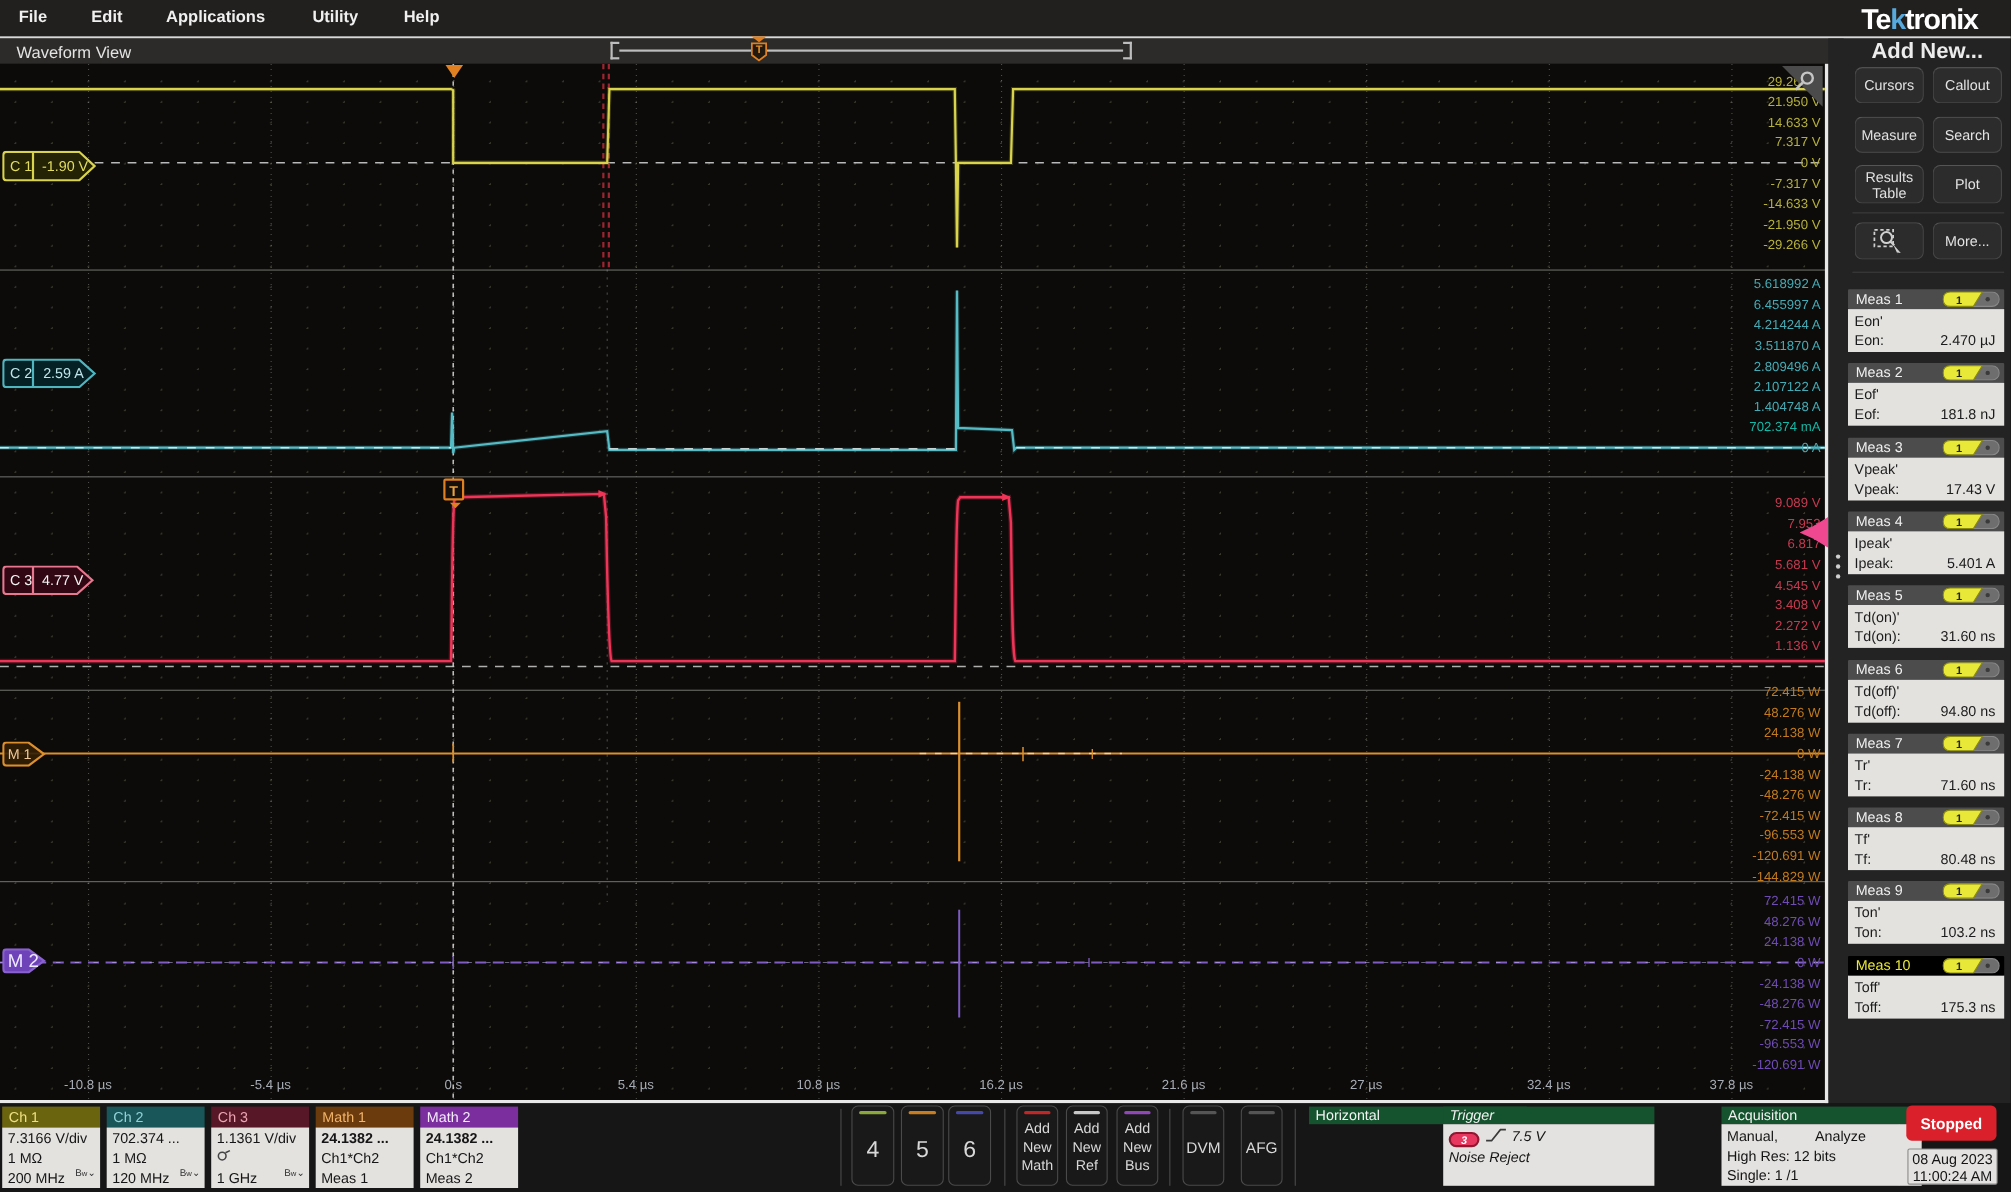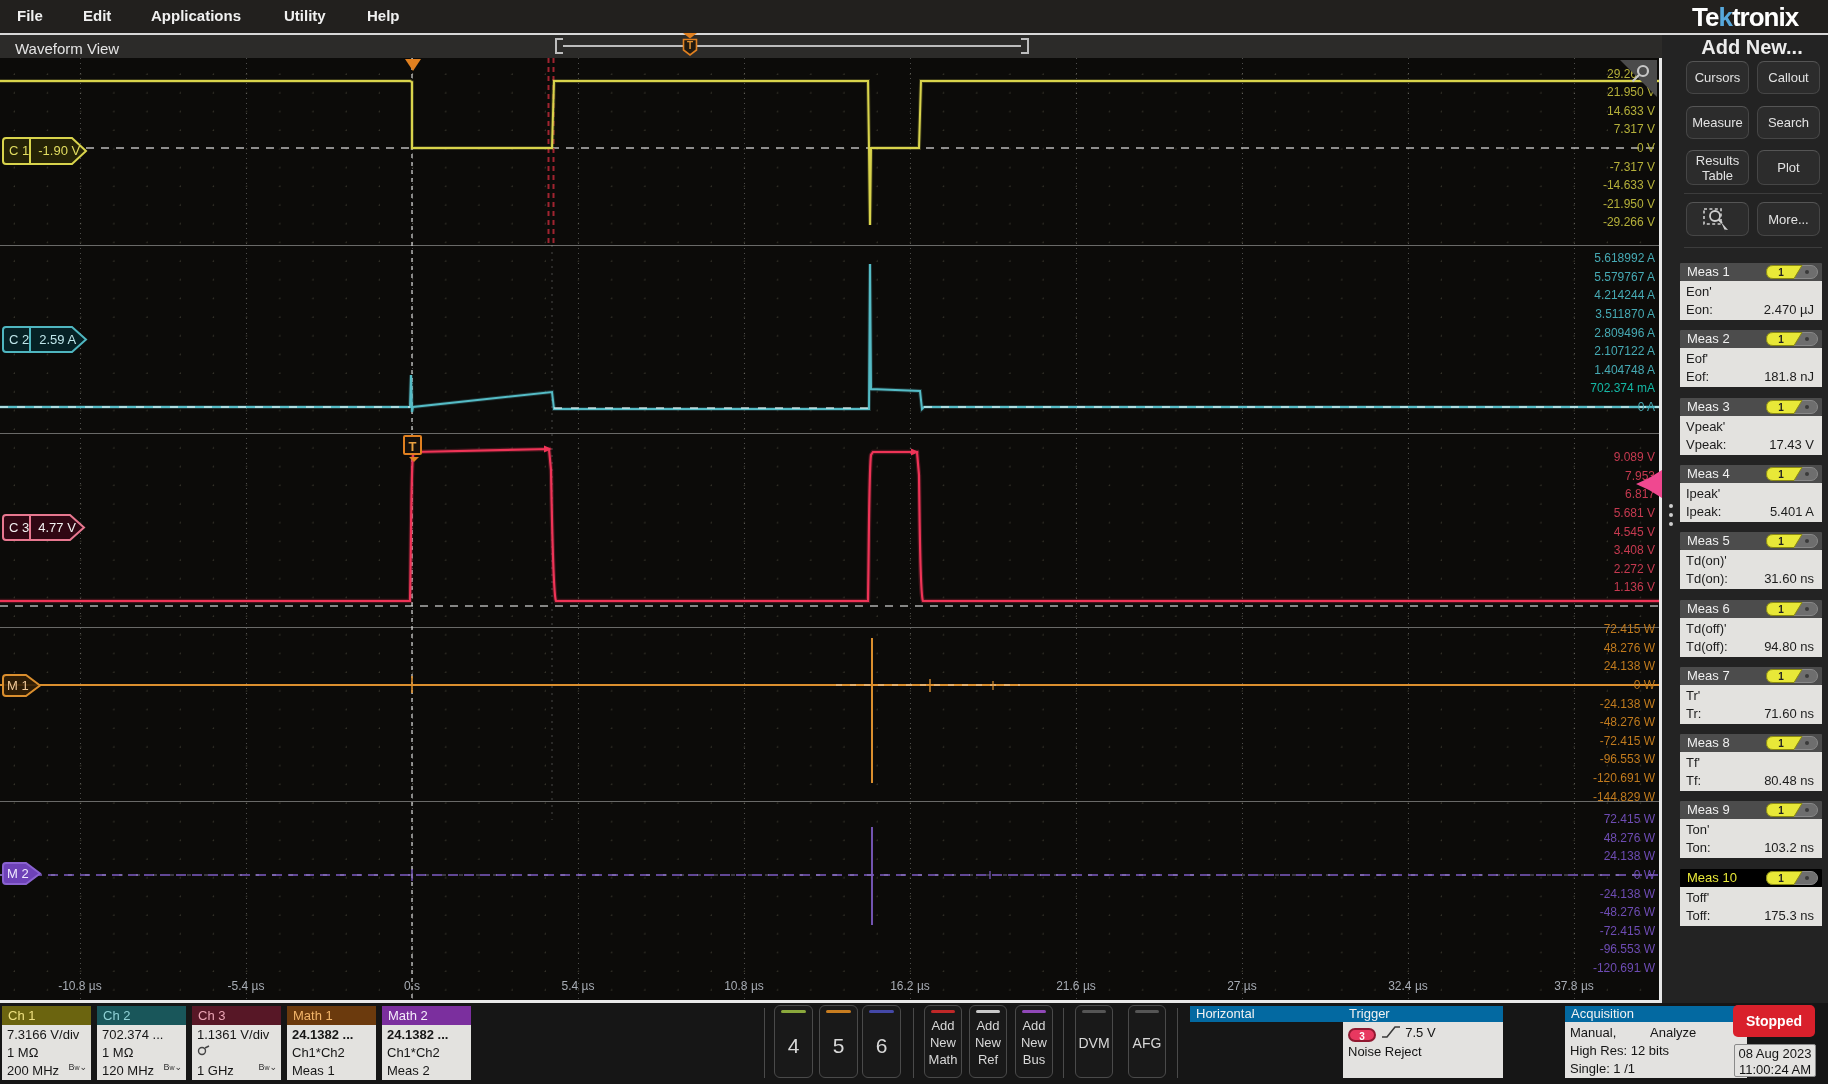--- a/index.html
+++ b/index.html
@@ -9,21 +9,21 @@
 .mcard{position:absolute;left:1680px;width:142px;}
 .mhead{height:18px;background:#4c4c4c;color:#f0f0f0;font-size:13px;line-height:18px;padding-left:7px;position:relative;border-radius:1px;}
 .mbody{height:39px;background:#e3e2df;color:#1c1c1c;font-size:13px;padding:2px 6px 0 6px;line-height:18px;position:relative;}
 .chbad{position:absolute;width:89px;height:74px;top:1006px;}
 .chhead{height:19px;color:#fff;font-size:13px;line-height:19px;padding-left:6px;}
 .chbody{height:55px;background:#e3e2df;color:#161616;font-size:13px;line-height:18px;padding:1px 4px 0 5px;position:relative;}
 .bbtn{position:absolute;top:1005px;height:73px;background:#191919;border:1px solid #4a4a4a;border-radius:6px;}
 .bbtn .cl{position:absolute;top:4px;left:6px;right:6px;height:3px;border-radius:2px;}
 .bbtn .tx{position:absolute;left:0;right:0;color:#d8d8d8;text-align:center;}
 .panel{position:absolute;top:1006px;height:72px;}
-.phead{height:16px;background:#0369a1;color:#f2f2f2;font-size:13px;line-height:15px;padding-left:6px;}
+.phead{height:16px;background:#14532d;color:#f2f2f2;font-size:13px;line-height:15px;padding-left:6px;}
 .pbody{height:56px;background:#e3e2e0;color:#141414;font-size:13px;position:relative;}
 .prow{position:absolute;white-space:nowrap;}
 </style></head><body>
 <div class="abs" style="left:0;top:0;width:1828px;height:33px;background:#22201e;"></div>
 <div class="abs" style="left:17px;top:7px;font-size:15px;font-weight:bold;color:#f0f0f0;">File</div>
 <div class="abs" style="left:83px;top:7px;font-size:15px;font-weight:bold;color:#f0f0f0;">Edit</div>
 <div class="abs" style="left:151px;top:7px;font-size:15px;font-weight:bold;color:#f0f0f0;">Applications</div>
 <div class="abs" style="left:284px;top:7px;font-size:15px;font-weight:bold;color:#f0f0f0;">Utility</div>
 <div class="abs" style="left:367px;top:7px;font-size:15px;font-weight:bold;color:#f0f0f0;">Help</div>
 <div class="abs" style="left:1692px;top:2px;font-size:26px;font-weight:bold;color:#fff;letter-spacing:-1px;">Te<span style="color:#57a8dc;">k</span>tronix</div>
@@ -92,21 +92,21 @@
 <div class="lbl" style="right:173px;top:67.6px;color:#b5b03a;">29.266 V</div>
 <div class="lbl" style="right:173px;top:86.19999999999999px;color:#b5b03a;">21.950 V</div>
 <div class="lbl" style="right:173px;top:104.8px;color:#b5b03a;">14.633 V</div>
 <div class="lbl" style="right:173px;top:123.4px;color:#b5b03a;">7.317 V</div>
 <div class="lbl" style="right:173px;top:142.0px;color:#b5b03a;">0 V</div>
 <div class="lbl" style="right:173px;top:160.6px;color:#b5b03a;">-7.317 V</div>
 <div class="lbl" style="right:173px;top:179.2px;color:#b5b03a;">-14.633 V</div>
 <div class="lbl" style="right:173px;top:197.8px;color:#b5b03a;">-21.950 V</div>
 <div class="lbl" style="right:173px;top:216.4px;color:#b5b03a;">-29.266 V</div>
 <div class="lbl" style="right:173px;top:252.2px;color:#46aab4;">5.618992 A</div>
-<div class="lbl" style="right:173px;top:270.8px;color:#46aab4;">5.579767 A</div>
+<div class="lbl" style="right:173px;top:270.8px;color:#46aab4;">6.455997 A</div>
 <div class="lbl" style="right:173px;top:289.4px;color:#46aab4;">4.214244 A</div>
 <div class="lbl" style="right:173px;top:308.0px;color:#46aab4;">3.511870 A</div>
 <div class="lbl" style="right:173px;top:326.6px;color:#46aab4;">2.809496 A</div>
 <div class="lbl" style="right:173px;top:345.2px;color:#46aab4;">2.107122 A</div>
 <div class="lbl" style="right:173px;top:363.8px;color:#46aab4;">1.404748 A</div>
 <div class="lbl" style="right:173px;top:382.4px;color:#14b8a6;">702.374 mA</div>
 <div class="lbl" style="right:173px;top:401px;color:#46aab4;">0 A</div>
 <div class="lbl" style="right:173px;top:451.2px;color:#c63a50;">9.089 V</div>
 <div class="lbl" style="right:173px;top:469.8px;color:#c63a50;">7.953</div>
 <div class="lbl" style="right:173px;top:488.4px;color:#c63a50;">6.817</div>
@@ -166,21 +166,21 @@
 <svg width="40" height="23" viewBox="0 0 40 23">
 <path d="M4,1 H24 L38,11.5 L24,22 H4 Q1,22 1,19 V4 Q1,1 4,1 Z" fill="rgba(50,30,5,0.9)" stroke="#db8f2e" stroke-width="2"></path>
 
 </svg>
 <div class="abs" style="left:0;top:0;width:40px;height:23px;color:#f0c898;font-size:13px;line-height:23px;"><span style="padding-left:5px;">M 1</span></div></div>
 <div class="abs" style="left:2px;top:862px;width:40px;height:23px;">
 <svg width="40" height="23" viewBox="0 0 40 23">
 <path d="M4,1 H24 L38,11.5 L24,22 H4 Q1,22 1,19 V4 Q1,1 4,1 Z" fill="#6e42b8" stroke="#8a62d0" stroke-width="2"></path>
 
 </svg>
-<div class="abs" style="left:0;top:0;width:40px;height:23px;color:#f0eaff;font-size:13px;line-height:23px;"><span style="padding-left:5px;">M 2</span></div></div>
+<div class="abs" style="left:0;top:0;width:40px;height:23px;color:#f0eaff;font-size:17px;line-height:23px;"><span style="padding-left:5px;">M 2</span></div></div>
 <svg class="abs" style="left:1616px;top:59px;" width="42" height="42" viewBox="0 0 42 42">
 <path d="M4,1 L41,1 L41,38 Z" fill="#4b4b4b"></path>
 <circle cx="27" cy="12" r="5" fill="none" stroke="#c6c6c6" stroke-width="2.2"></circle>
 <line x1="23" y1="16" x2="16.5" y2="22.5" stroke="#c6c6c6" stroke-width="2.3"></line>
 </svg>
 <div class="abs" style="left:1659px;top:58px;width:3px;height:945px;background:#e8e8e8;"></div>
 <div class="abs" style="left:0;top:1000px;width:1662px;height:3px;background:#e8e8e8;"></div>
 <div class="abs" style="left:403px;top:435px;width:19px;height:20px;background:#16100a;border:2px solid #e08020;border-radius:2px;color:#e8a040;font-weight:bold;font-size:13px;text-align:center;line-height:19px;">T</div>
 <div class="abs" style="left:409px;top:457px;width:0;height:0;border-left:5px solid transparent;border-right:5px solid transparent;border-top:5px solid #e08020;"></div>
 <svg class="abs" style="left:1636px;top:470px;" width="26" height="28" viewBox="0 0 26 28">
@@ -351,21 +351,21 @@
 <div class="tx" style="top:29px;font-size:14px;">AFG</div>
   </div>
 <div class="abs" style="left:764px;top:1008px;width:1px;height:70px;background:#4a4a4a;"></div>
 <div class="abs" style="left:913px;top:1008px;width:1px;height:70px;background:#4a4a4a;"></div>
 <div class="abs" style="left:1063px;top:1008px;width:1px;height:70px;background:#4a4a4a;"></div>
 <div class="abs" style="left:1177px;top:1008px;width:1px;height:70px;background:#4a4a4a;"></div>
 <div class="abs" style="left:1726px;top:1008px;width:1px;height:70px;background:#4a4a4a;"></div>
 <div class="panel" style="left:1190px;width:198px;">
 <div class="phead">Horizontal</div>
   </div>
-<div class="panel" style="left:1343px;width:160px;">
+<div class="panel" style="left:1312px;width:192px;font-style:italic;">
 <div class="phead">Trigger</div>
 <div class="pbody">
 <div class="prow" style="left:5px;top:3px;"><span style="display:inline-block;width:28px;height:14px;background:#e83860;border:2px solid #901830;border-radius:7px;color:#fff;font-size:10px;font-weight:bold;text-align:center;line-height:13px;vertical-align:-3px;">3</span>
 <svg width="22" height="14" viewBox="0 0 22 14" style="vertical-align:-2px;">
           <path d="M2,12 H7 L15,2 H20" fill="none" stroke="#3a3a3a" stroke-width="1.6"></path>
         </svg>
  7.5 V</div>
 <div class="prow" style="left:5px;top:22px;">Noise Reject</div>
 </div>
   </div>

